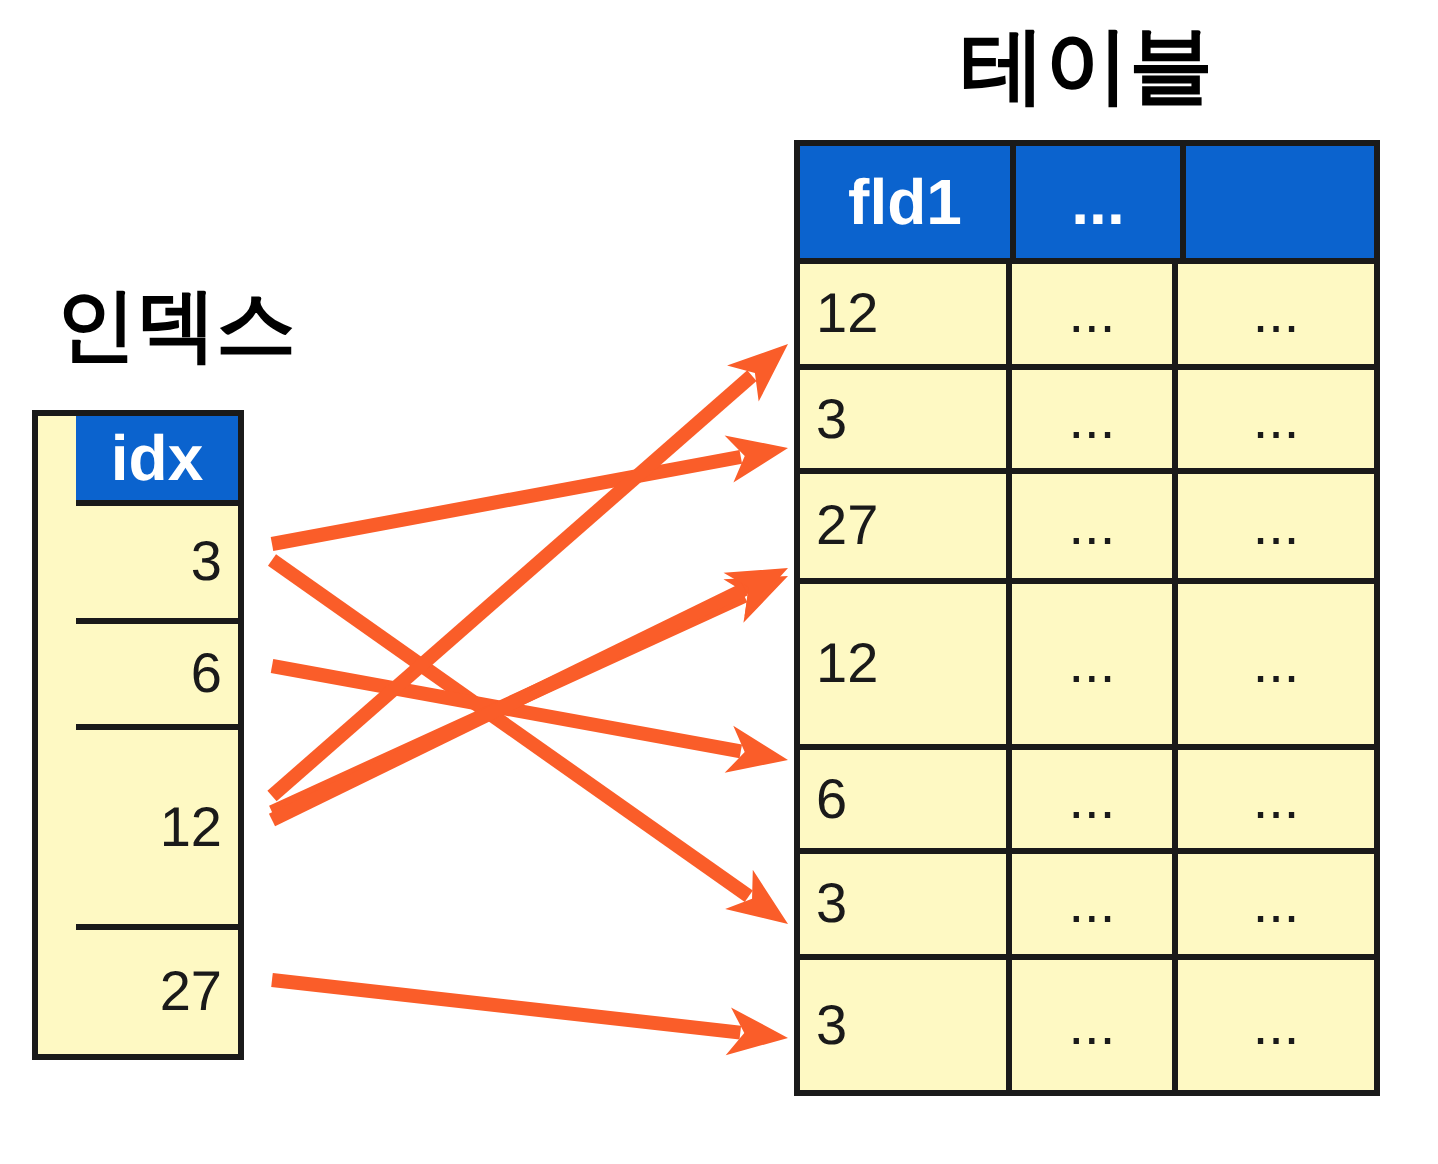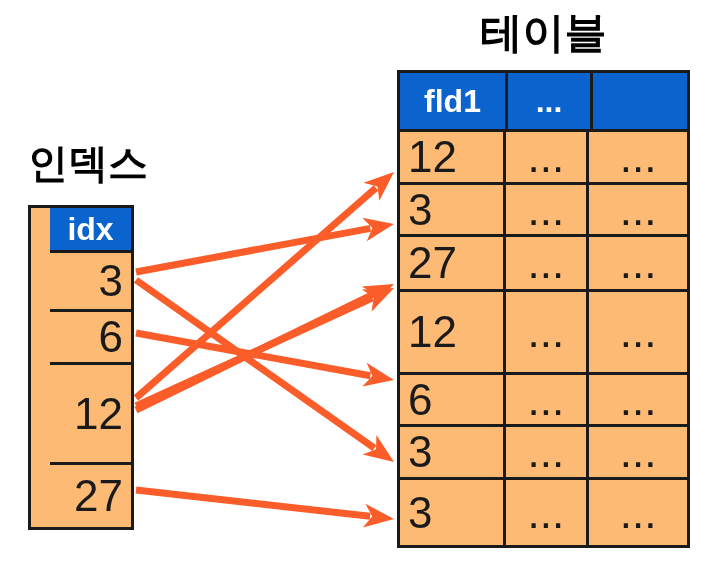--- a/index.html
+++ b/index.html
@@ -35,53 +35,53 @@
     width: 293px;
     text-align: center;
     font-size: 42px;
   }
 
   
   .grid {
     position: absolute;
     border: 3px solid #1a1a1a;
     box-sizing: border-box;
-    background: #fdba74;
+    background: #fef9c3;
   }
   .grid-row {
     display: flex;
     box-sizing: border-box;
     border-bottom: 3px solid #1a1a1a;
   }
   .grid-row.last { border-bottom: none; }
   .cell {
     box-sizing: border-box;
     display: flex;
     align-items: center;
-    font-size: 44px;
+    font-size: 28px;
     color: #1a1a1a;
     padding: 0 8px;
     overflow: hidden;
   }
   .cell.divider { border-right: 3px solid #1a1a1a; }
   .hdr-row { background: #0b63ce; }
   .hdr-cell {
     color: #ffffff;
     font-weight: bold;
     font-size: 32px;
     justify-content: center;
     padding: 0 4px;
   }
   .val-right { justify-content: flex-end; }
   .val-left  { justify-content: flex-start; }
   .val-center{ justify-content: center; }
 
   
   #index-table {
-    left: 28px;
+    left: 16px;
     top: 205px;
     width: 106px;
     height: 325px;
     padding-left: 19px;
   }
   #index-table .hdr-row { height: 45px; }
   #index-table .cell { width: 100%; }
 
   
   #data-table {

